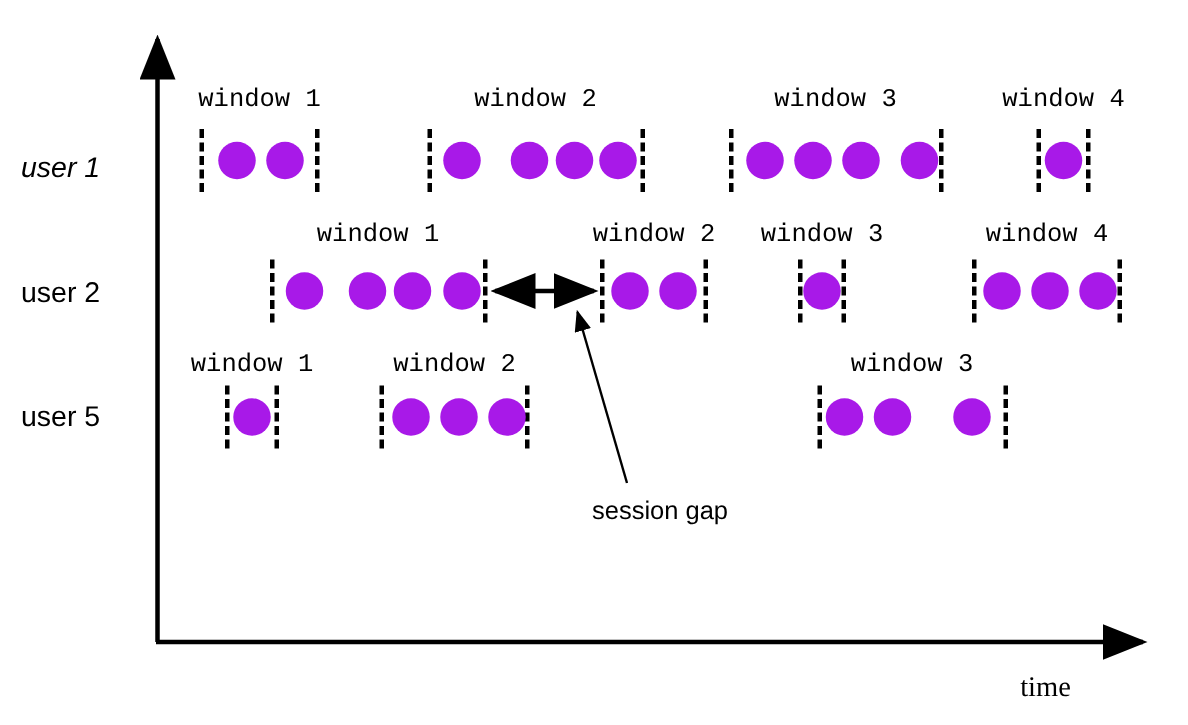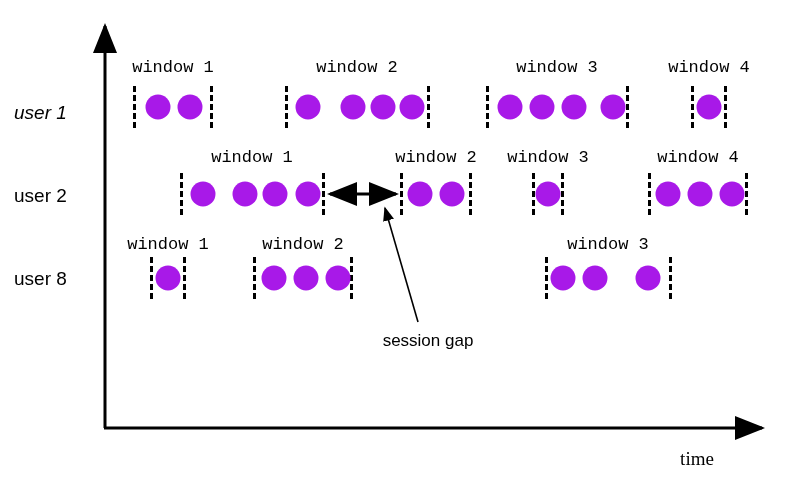--- a/index.html
+++ b/index.html
@@ -55,20 +55,21 @@
     border-radius: 50%;
     background: #A819E8;
     transform: translate(-50%, -50%);
   }
   .gap-label {
     position: absolute;
     font-size: 17px;
     color: #000000;
     white-space: nowrap;
     transform: translate(-50%, -50%);
+    margin-left: 12px;
   }
   .time-label {
     position: absolute;
     font-size: 19px;
     color: #000000;
     white-space: nowrap;
     transform: translate(-50%, -50%);
   }
 </style>
 </head>
@@ -155,21 +156,21 @@
       </div>
       <div class="dot" style="left: 548px; top: 194px; width: 25px; height: 25px; background: rgb(168, 25, 232);"></div>
       <div class="window-label" style="left: 698px; top: 157px;">window 4</div>
       <div class="window-group" style="left: 648px; width: 100px; top: 173px; height: 42px;">
         <div class="bracket left"></div>
         <div class="bracket right"></div>
       </div>
       <div class="dot" style="left: 668px; top: 194px; width: 25px; height: 25px; background: rgb(168, 25, 232);"></div>
       <div class="dot" style="left: 700px; top: 194px; width: 25px; height: 25px; background: rgb(168, 25, 232);"></div>
       <div class="dot" style="left: 732px; top: 194px; width: 25px; height: 25px; background: rgb(168, 25, 232);"></div>
-      <div class="user-label" style="left: 14px; top: 279px;">user 8</div>
+      <div class="user-label" style="left: 14px; top: 279px;">user 5</div>
       <div class="window-label" style="left: 168px; top: 244px;">window 1</div>
       <div class="window-group" style="left: 150px; width: 36px; top: 257px; height: 42px;">
         <div class="bracket left"></div>
         <div class="bracket right"></div>
       </div>
       <div class="dot" style="left: 168px; top: 278px; width: 25px; height: 25px; background: rgb(168, 25, 232);"></div>
       <div class="window-label" style="left: 303px; top: 244px;">window 2</div>
       <div class="window-group" style="left: 253px; width: 100px; top: 257px; height: 42px;">
         <div class="bracket left"></div>
         <div class="bracket right"></div>

